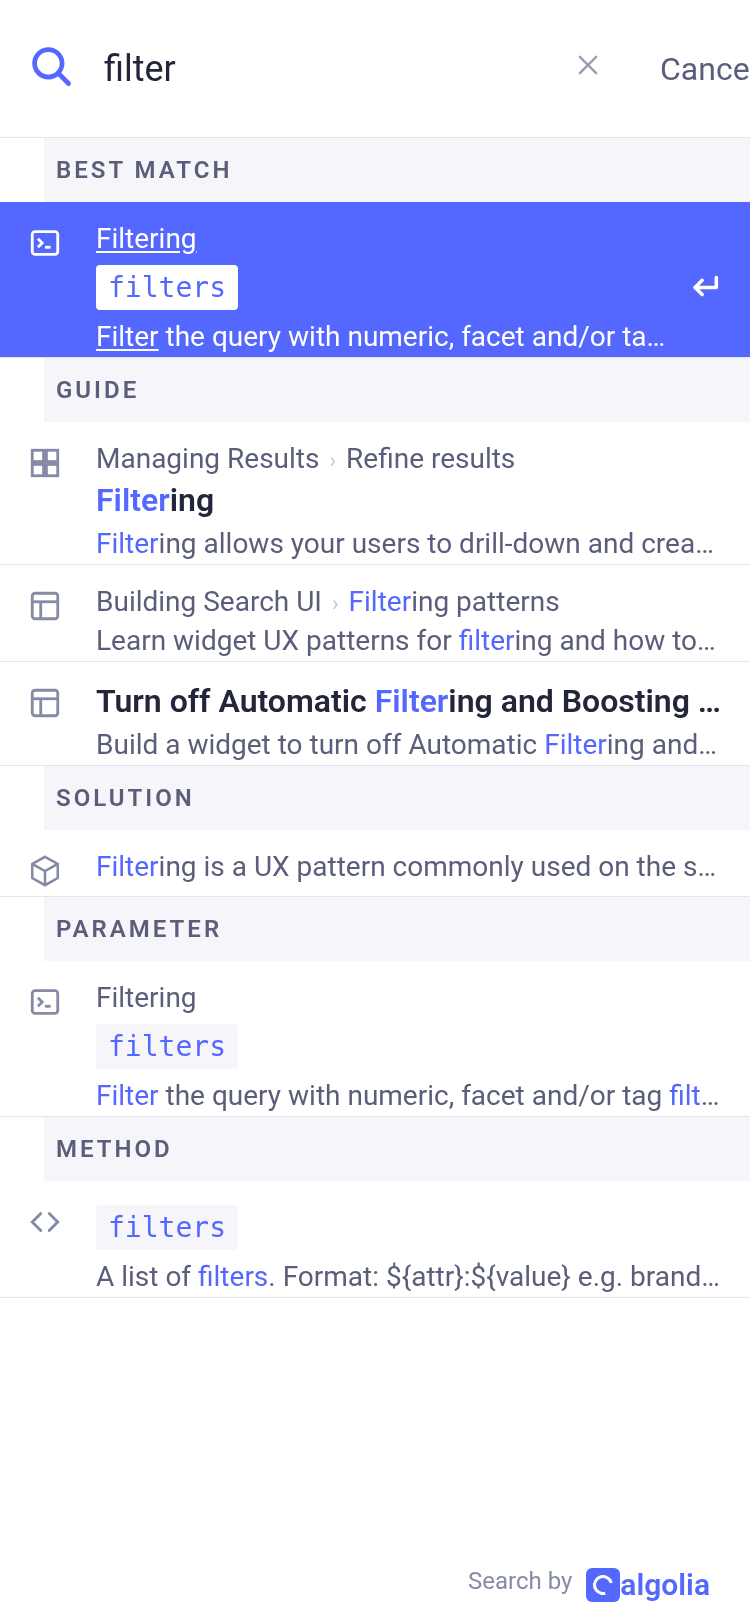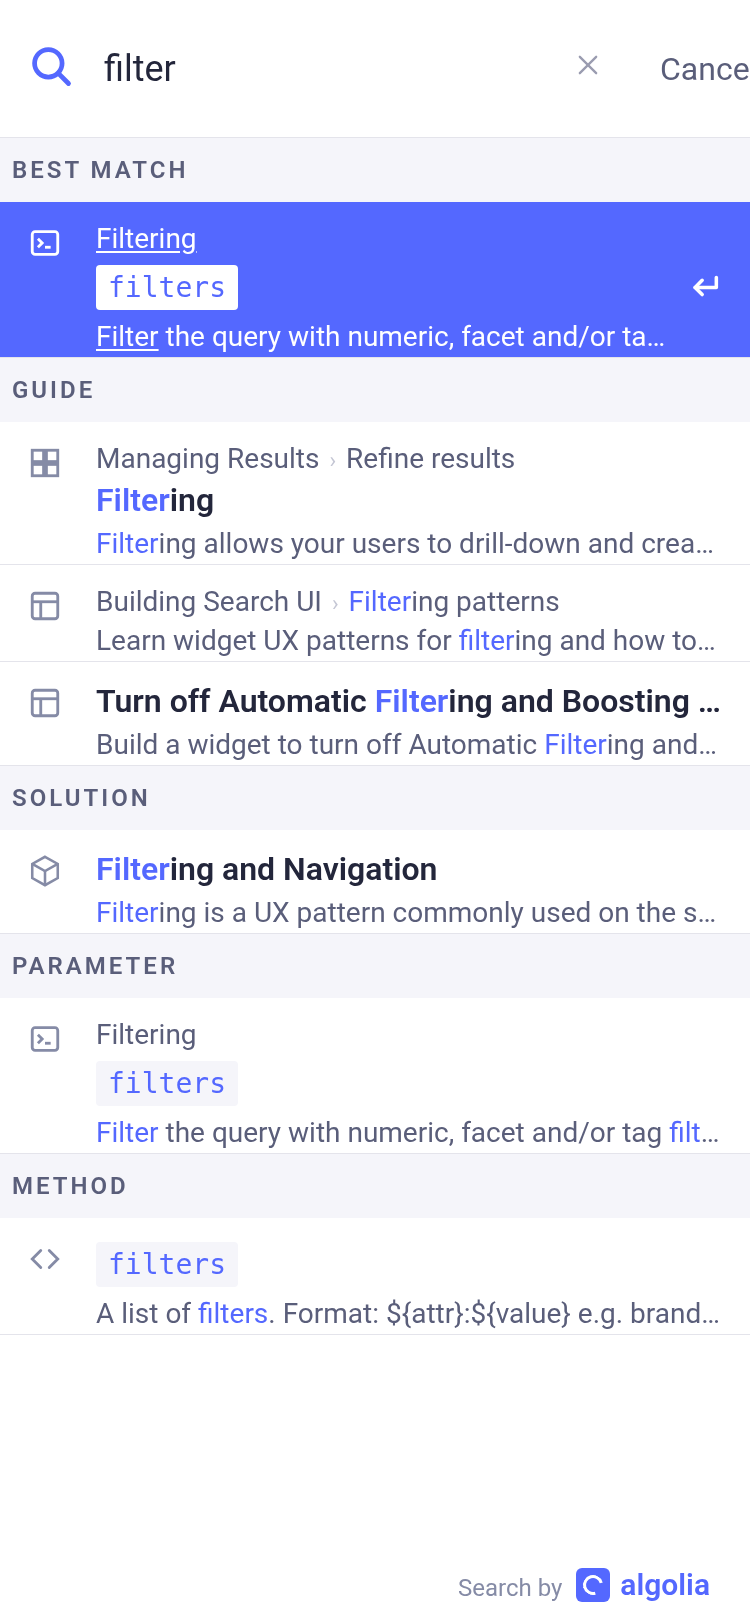--- a/index.html
+++ b/index.html
@@ -7,21 +7,21 @@
   *{box-sizing:border-box;margin:0;padding:0;font-family:-apple-system,BlinkMacSystemFont,"Segoe UI",Roboto,Helvetica,Arial,sans-serif;}
   html,body{width:750px;height:1624px;background:#fff;color:var(--text);}
   .searchbar{display:flex;align-items:center;height:138px;padding:0 30px;border-bottom:1px solid var(--border);}
   .search-ico{flex:0 0 auto;margin-right:30px;color:var(--accent);}
   .search-input{flex:1;border:0;outline:0;font-size:36px;color:var(--text);}
   .clear-btn{flex:0 0 auto;color:#9A9CB0;font-size:30px;padding:6px 14px;background:none;border:0;}
   .divider{width:1px;height:60px;background:#D6D6E1;margin:0 22px;}
   .cancel{flex:0 0 auto;background:none;border:0;color:var(--muted);font-size:32px;}
 
   .section-header{background:var(--bg-section);color:var(--muted);font-size:24px;
-    letter-spacing:3px;font-weight:600;padding:18px 12px;}
+    letter-spacing:3px;font-weight:600;padding:18px 12px;margin-left:44px;}
 
   .result{display:flex;align-items:flex-start;padding:20px 28px 4px 28px;border-bottom:1px solid var(--border);}
   .result .ico{flex:0 0 40px;margin-right:28px;margin-top:4px;color:var(--muted2);}
   .result .body{flex:1;min-width:0;}
   .crumbs{font-size:28px;color:var(--muted);margin-bottom:6px;white-space:nowrap;overflow:hidden;text-overflow:ellipsis;}
   .crumbs .sep{color:#C4C6D4;margin:0 10px;font-size:22px;}
   .title{font-size:32px;font-weight:600;color:var(--text);margin-bottom:8px;white-space:nowrap;overflow:hidden;text-overflow:ellipsis;}
   .snippet{font-size:28px;color:var(--muted);white-space:nowrap;overflow:hidden;text-overflow:ellipsis;}
   .snippet .hl{color:var(--accent);}
   .hl{color:var(--accent);}
@@ -32,23 +32,23 @@
   .result.selected .ico{color:#fff;}
   .result.selected .crumbs,
   .result.selected .snippet,
   .result.selected .title,
   .result.selected .hl{color:#fff;}
   .result.selected .tag{background:#fff;color:var(--accent);}
   .result.selected .snippet .ul,
   .result.selected .crumbs .ul{text-decoration:underline;text-underline-offset:3px;}
   .enter{flex:0 0 auto;align-self:center;margin-left:10px;color:#fff;}
 
-  .footer{position:absolute;bottom:0;left:17px;right:0;display:flex;align-items:flex-end;
+  .footer{position:absolute;bottom:0;left:17px;right:0;display:flex;align-items:flex-start;
           justify-content:flex-end;gap:14px;padding:22px 40px;color:var(--muted2);font-size:24px;}
-  .algolia{display:flex;align-items:center;gap:10px;color:var(--accent);font-weight:600;font-size:30px;}
+  .algolia{display:flex;align-items:center;color:var(--accent);font-weight:600;font-size:30px;}
   .algolia .mark{width:34px;height:34px;background:var(--accent);border-radius:6px;position:relative;}
   .algolia .mark::after{content:"";position:absolute;inset:7px;border:3px solid #fff;border-radius:50%;
     border-right-color:transparent;transform:rotate(30deg);}
 </style>
 </head>
 <body>
 
 <div class="searchbar">
   <span class="search-ico">
     <svg width="44" height="44" viewBox="0 0 24 24" fill="none" stroke="currentColor" stroke-width="2.6" stroke-linecap="round">
@@ -156,23 +156,20 @@
 
 <div class="result">
   <span class="ico">
     <svg width="34" height="34" viewBox="0 0 24 24" fill="none" stroke="currentColor" stroke-width="1.8">
         <polygon points="12 2 21 7 21 17 12 22 3 17 3 7"></polygon>
         <polyline points="3 7 12 12 21 7"></polyline>
         <line x1="12" y1="12" x2="12" y2="22"></line>
       </svg>
   </span>
   <div class="body">
-    <div class="title">
-      <span class="hl">Filter</span><span>ing and Navigation</span>
-    </div>
     <div class="snippet">
       <span class="hl">Filter</span><span>ing is a UX pattern commonly used on the searc…</span>
     </div>
   </div>
 </div>
 
 <div class="section-header">PARAMETER</div>
 
 <div class="result">
   <span class="ico">

